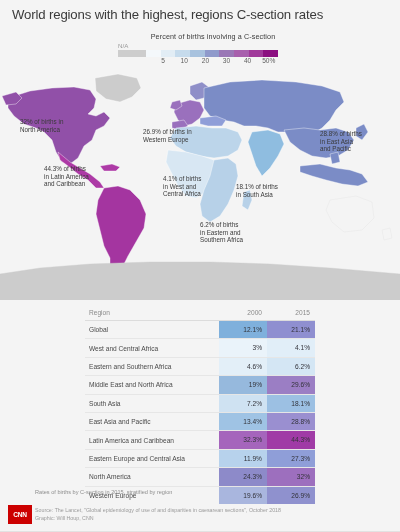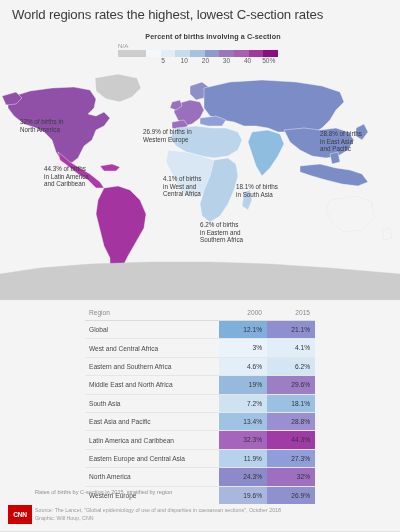--- a/index.html
+++ b/index.html
@@ -32,21 +32,21 @@
 
   
   #legend {
     position: absolute;
     left: 118px;
     top: 32px;
     width: 176px;
   }
   #legend-title {
     font-size: 7.2px;
-    font-weight: bold;
+    font-weight: normal;
     color: #3c3c3c;
     text-align: center;
     letter-spacing: 0.1px;
     margin-left: 14px;
   }
   #legend-na-label {
     position: absolute;
     left: 0px;
     top: 10px;
     font-size: 6.2px;
@@ -180,21 +180,21 @@
     width: 400px;
     height: 1px;
     background: #e2e2e2;
   }
 </style>
 </head>
 <body>
 
 <div id="page">
 
-  <div id="title">World regions rates the highest, lowest C-section rates</div>
+  <div id="title">World regions with the highest, regions C-section rates</div>
 
   <div id="legend">
     <div id="legend-title">Percent of births involving a C-section</div>
     <div id="legend-na-label">N/A</div>
     <div id="legend-bars">
       <div class="swatch" id="legend-na-swatch"></div>
       <div id="legend-gradient-holder" style="display:flex;">
           <div class="swatch" style="width: 14.6667px; background: rgb(244, 248, 251);"></div>
           <div class="swatch" style="width: 14.6667px; background: rgb(226, 237, 245);"></div>
           <div class="swatch" style="width: 14.6667px; background: rgb(198, 219, 236);"></div>

